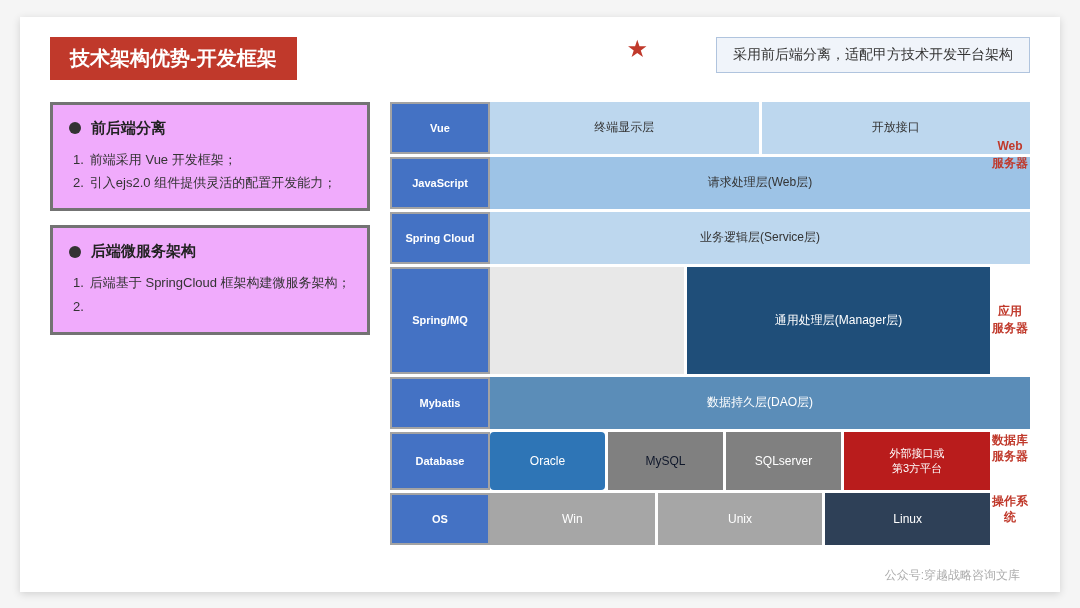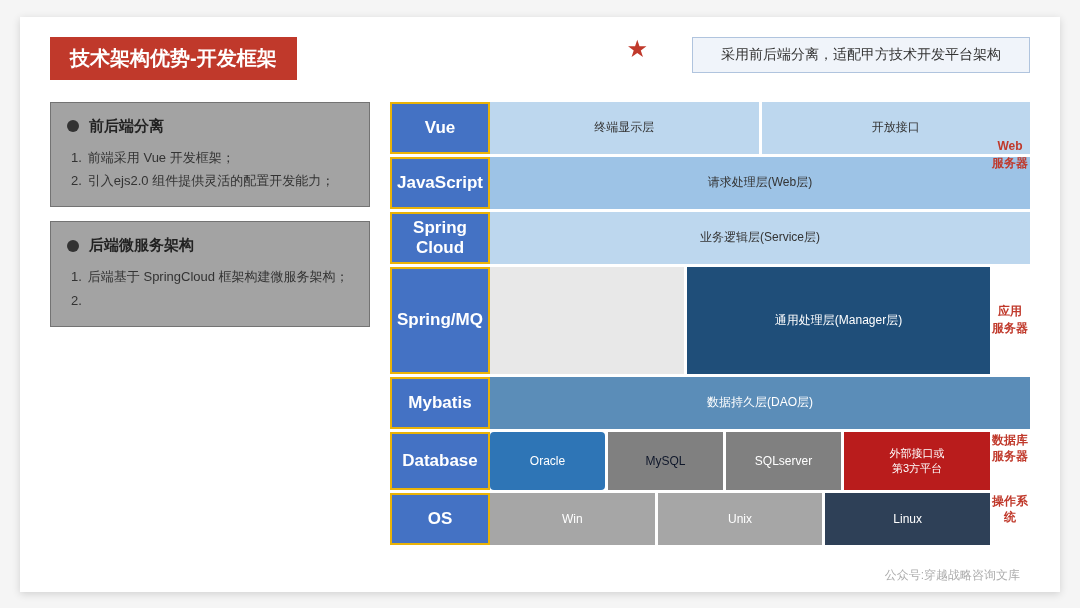--- a/index.html
+++ b/index.html
@@ -29,40 +29,40 @@
       padding: 8px 20px;
       display: inline-block;
       margin-bottom: 14px;
     }
     .notice-box {
       position: absolute;
       top: 20px;
       right: 30px;
       background: #f0f4fa;
       border: 1px solid #b0c4de;
-      padding: 8px 28px;
+      padding: 8px 16px;
       font-size: 14px;
       color: #333;
       max-width: 340px;
     }
     .content-area {
       display: flex;
       gap: 20px;
       margin-top: 8px;
     }
     
     .left-panel {
       width: 320px;
       flex-shrink: 0;
     }
     .section-box {
-      border: 1px solid #737373;
+      border: 3px solid #737373;
       padding: 14px 16px;
       margin-bottom: 14px;
-      background: #a3a3a3;
+      background: #f0abfc;
     }
     .section-title {
       font-size: 15px;
       font-weight: bold;
       color: #222;
       display: flex;
       align-items: center;
       gap: 10px;
       margin-bottom: 10px;
     }
@@ -166,23 +166,23 @@
       margin-bottom: 3px;
       align-items: stretch;
       min-height: 52px;
     }
     .tech-label {
       width: 100px;
       flex-shrink: 0;
       background: #4472c4;
       color: white;
       text-align: center;
-      font-size: 17px;
+      font-size: 11px;
       font-weight: bold;
-      border: 2px solid #eab308;
+      border: 2px solid #a3a3a3;
       display: flex;
       align-items: center;
       justify-content: center;
     }
     .layers-area {
       flex: 1;
       display: flex;
       gap: 3px;
       align-items: stretch;
     }

